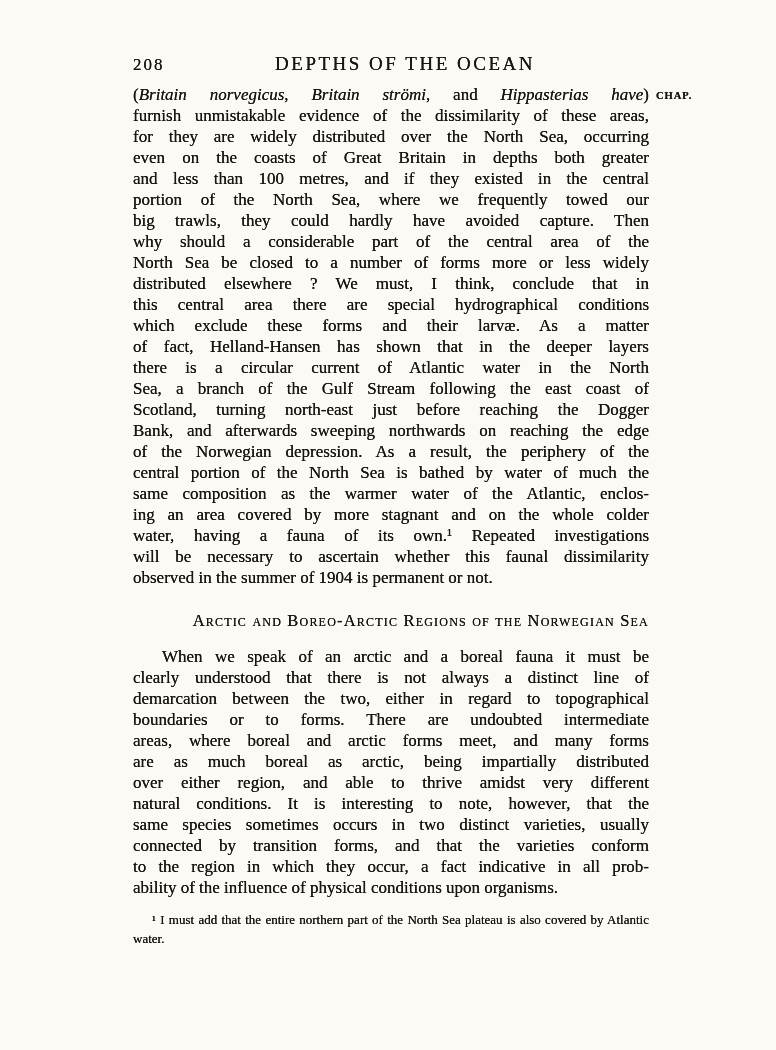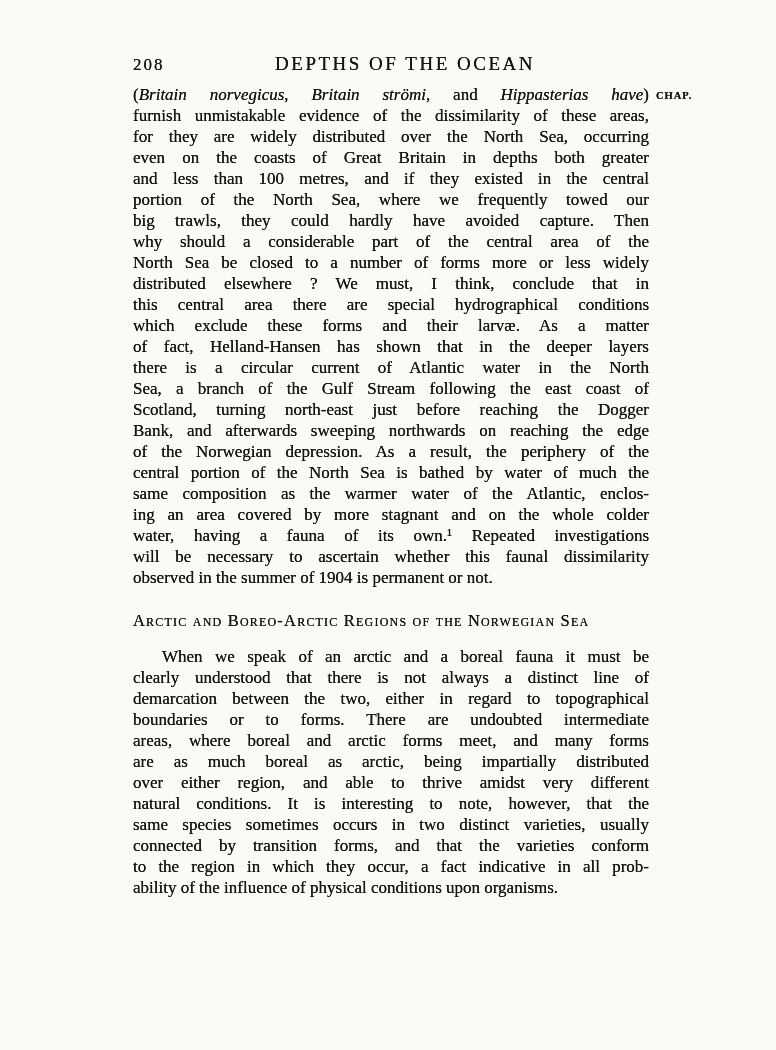--- a/index.html
+++ b/index.html
@@ -47,21 +47,21 @@
     white-space: normal;
   }
   .para:not(.cont) .lines > .line:last-child { text-align-last: left; }
   .para.indent .lines > .line:first-child { text-indent: 29px; }
   .species-line .it { font-style: italic; }
   .section-heading {
     margin: 22px 0 15px 0;
     font-size: 16.5px; font-weight: 400;
     font-variant: small-caps;
     letter-spacing: 1.2px;
-    text-align: left;
+    text-align: right;
     line-height: 21px;
   }
   .footnote {
     margin-top: 13px;
     font-size: 13px; line-height: 18.5px;
   }
   .footnote .lines > .line:first-child { text-indent: 19px; }
 </style>
 </head>
 <body>
@@ -81,15 +81,18 @@
       <div class="lines"><div class="line">furnish unmistakable evidence of the dissimilarity of these areas,</div><div class="line">for they are widely distributed over the North Sea, occurring</div><div class="line">even on the coasts of Great Britain in depths both greater</div><div class="line">and less than 100 metres, and if they existed in the central</div><div class="line">portion of the North Sea, where we frequently towed our</div><div class="line">big trawls, they could hardly have avoided capture.  Then</div><div class="line">why should a considerable part of the central area of the</div><div class="line">North Sea be closed to a number of forms more or less widely</div><div class="line">distributed elsewhere ?  We must, I think, conclude that in</div><div class="line">this central area there are special hydrographical conditions</div><div class="line">which exclude these forms and their larvæ.  As a matter</div><div class="line">of fact, Helland-Hansen has shown that in the deeper layers</div><div class="line">there is a circular current of Atlantic water in the North</div><div class="line">Sea, a branch of the Gulf Stream following the east coast of</div><div class="line">Scotland, turning north-east just before reaching the Dogger</div><div class="line">Bank, and afterwards sweeping northwards on reaching the edge</div><div class="line">of the Norwegian depression.  As a result, the periphery of the</div><div class="line">central portion of the North Sea is bathed by water of much the</div><div class="line">same composition as the warmer water of the Atlantic, enclos-</div><div class="line">ing an area covered by more stagnant and on the whole colder</div><div class="line">water, having a fauna of its own.¹  Repeated investigations</div><div class="line">will be necessary to ascertain whether this faunal dissimilarity</div><div class="line">observed in the summer of 1904 is permanent or not.</div></div>
     </div>
 
     <h2 class="section-heading">Arctic and Boreo-Arctic Regions of the Norwegian Sea</h2>
 
     <div class="para indent">
       <div class="lines"><div class="line">When we speak of an arctic and a boreal fauna it must be</div><div class="line">clearly understood that there is not always a distinct line of</div><div class="line">demarcation between the two, either in regard to topographical</div><div class="line">boundaries or to forms.  There are undoubted intermediate</div><div class="line">areas, where boreal and arctic forms meet, and many forms</div><div class="line">are as much boreal as arctic, being impartially distributed</div><div class="line">over either region, and able to thrive amidst very different</div><div class="line">natural conditions.  It is interesting to note, however, that the</div><div class="line">same species sometimes occurs in two distinct varieties, usually</div><div class="line">connected by transition forms, and that the varieties conform</div><div class="line">to the region in which they occur, a fact indicative in all prob-</div><div class="line">ability of the influence of physical conditions upon organisms.</div></div>
     </div>
 
 
+    <div class="para footnote">
+      <div class="lines"><div class="line">¹ I must add that the entire northern part of the North Sea plateau is also covered by Atlantic</div><div class="line">water.</div></div>
+    </div>
 
   </div>
 </div>
 
 </body></html>

